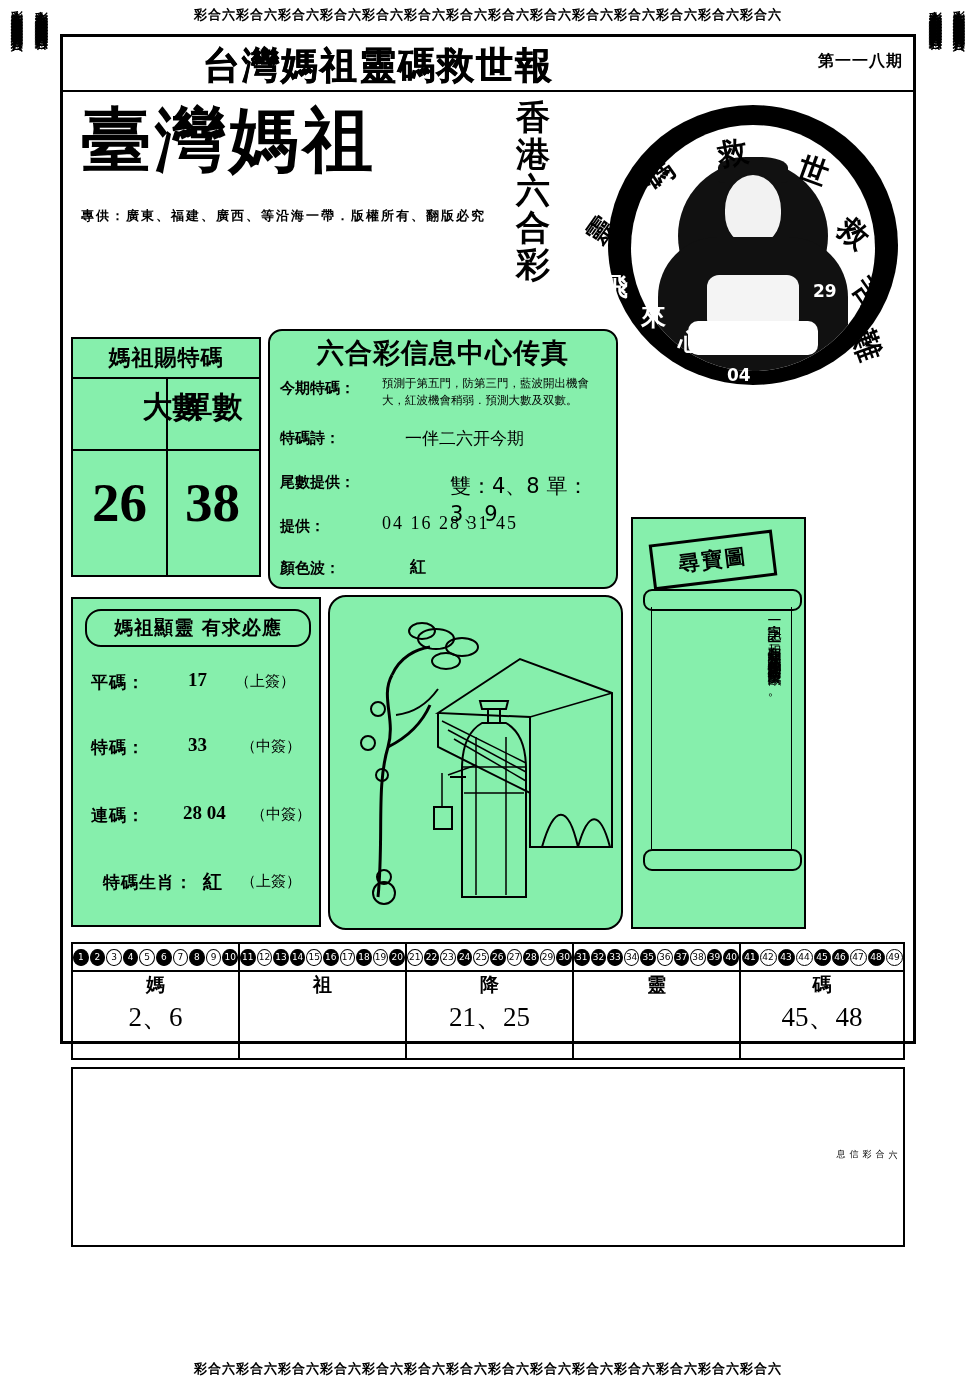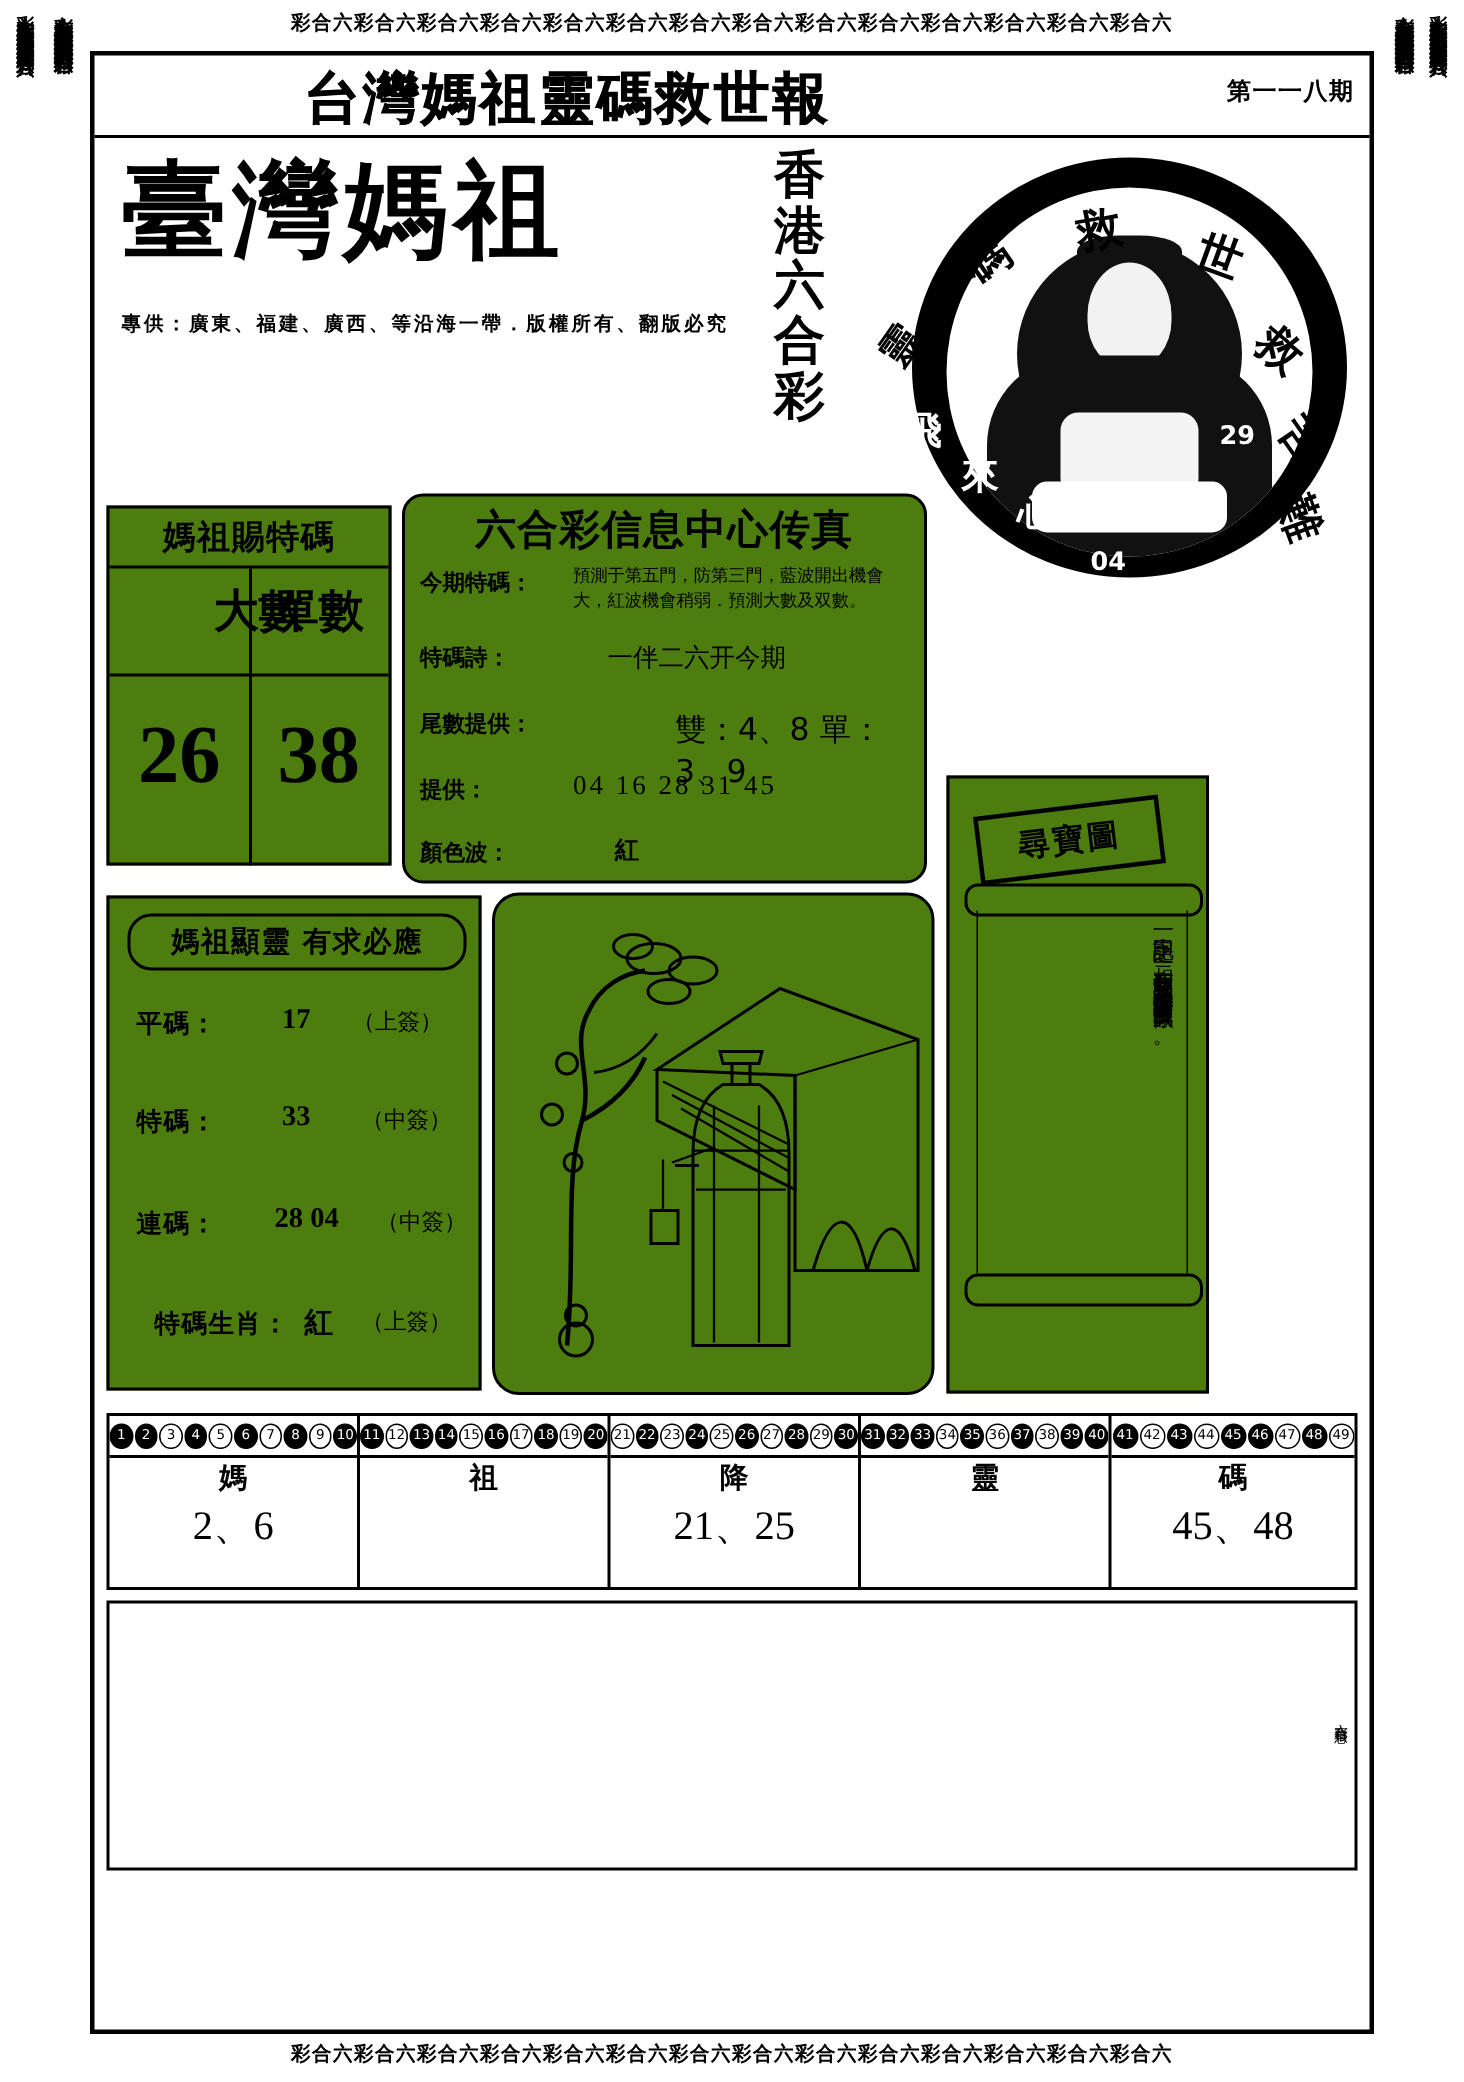--- a/index.html
+++ b/index.html
@@ -11,21 +11,21 @@
   .strip-top{top:6px;left:0;width:976px;height:22px;text-align:center;}
   .strip-bottom{bottom:6px;left:0;width:976px;height:22px;text-align:center;}
   .strip-v{top:0;width:26px;height:1388px;writing-mode:vertical-rl;text-orientation:upright;line-height:26px;font-size:12px;}
   .strip-left{left:4px;}
   .strip-right{right:4px;}
   .strip-v2{top:0;width:26px;height:1388px;writing-mode:vertical-rl;text-orientation:upright;line-height:26px;font-size:13px;font-weight:bold;}
   .strip-left2{left:28px;}
   .strip-right2{right:28px;}
 
   
-  .frame{position:absolute;left:60px;top:34px;width:856px;height:1322px;border:3px solid #000;box-sizing:border-box;}
+  .frame{position:absolute;left:60px;top:34px;width:856px;height:1010px;border:3px solid #000;box-sizing:border-box;}
 
   
   .masthead{position:absolute;left:0;top:0;width:850px;height:55px;border-bottom:2px solid #000;box-sizing:border-box;}
   .masthead-title{position:absolute;left:140px;top:4px;font-family:"DejaVu Sans","Liberation Sans",sans-serif;font-size:37px;font-weight:bold;letter-spacing:2px;-webkit-text-stroke:0.6px #000;}
   .issue{position:absolute;right:10px;top:14px;font-size:16px;font-weight:bold;letter-spacing:1px;margin-left:28px;}
 
   .bigtitle{position:absolute;left:18px;top:68px;font-size:70px;font-weight:bold;letter-spacing:4px;line-height:1;font-family:"DejaVu Sans","Liberation Sans",sans-serif;}
   .hk{position:absolute;left:440px;top:62px;width:60px;font-size:34px;font-weight:bold;line-height:1.08;text-align:center;}
   .sub{position:absolute;left:18px;top:170px;font-size:13px;letter-spacing:2px;font-weight:bold;}
 
@@ -35,21 +35,21 @@
   .halo{position:absolute;left:50%;top:36px;transform:translateX(-50%);width:150px;height:150px;border-radius:50%;background:#111;}
   .head{position:absolute;left:50%;top:48px;transform:translateX(-50%);width:56px;height:70px;border-radius:50% 50% 45% 45%;background:#f2f2f2;border:2px solid #111;}
   .crown{position:absolute;left:50%;top:32px;transform:translateX(-50%);width:70px;height:26px;border-radius:40% 40% 10% 10%;background:#111;}
   .body-robe{position:absolute;left:50%;top:112px;transform:translateX(-50%);width:190px;height:140px;background:#111;border-radius:60px 60px 10px 10px;}
   .robe-light{position:absolute;left:50%;top:150px;transform:translateX(-50%);width:92px;height:56px;background:#f4f4f4;border-radius:12px;}
   .robe-light2{position:absolute;left:50%;top:196px;transform:translateX(-50%);width:130px;height:34px;background:#fff;border-radius:10px;}
   .deity-ch{position:absolute;font-size:30px;font-weight:bold;color:#000;}
   .deity-num{position:absolute;font-size:17px;font-weight:bold;color:#fff;}
 
   
-  .box{position:absolute;border:2px solid #000;box-sizing:border-box;background:#4d7c0f;}
+  .box{position:absolute;border:2px solid #000;box-sizing:border-box;background:#86efac;}
 
   .tema-box{left:8px;top:300px;width:190px;height:240px;}
   .tema-title{position:absolute;left:0;top:0;width:100%;height:40px;border-bottom:2px solid #000;box-sizing:border-box;display:flex;align-items:center;justify-content:center;font-size:22px;font-weight:bold;letter-spacing:1px;}
   .tema-split{position:absolute;left:50%;top:40px;width:2px;height:198px;background:#000;}
   .tema-cellhead{position:absolute;top:48px;width:50%;text-align:center;font-size:30px;font-weight:bold;}
   .tema-cellhead.l{left:12px;margin-left:41px;}
   .tema-cellhead.r{left:50%;}
   .tema-hr{position:absolute;left:0;top:110px;width:100%;height:2px;background:#000;}
   .tema-val{position:absolute;top:132px;width:50%;text-align:center;font-size:55px;font-weight:bold;font-family:"Liberation Serif",serif;}
   .tema-val.l{left:0;}

